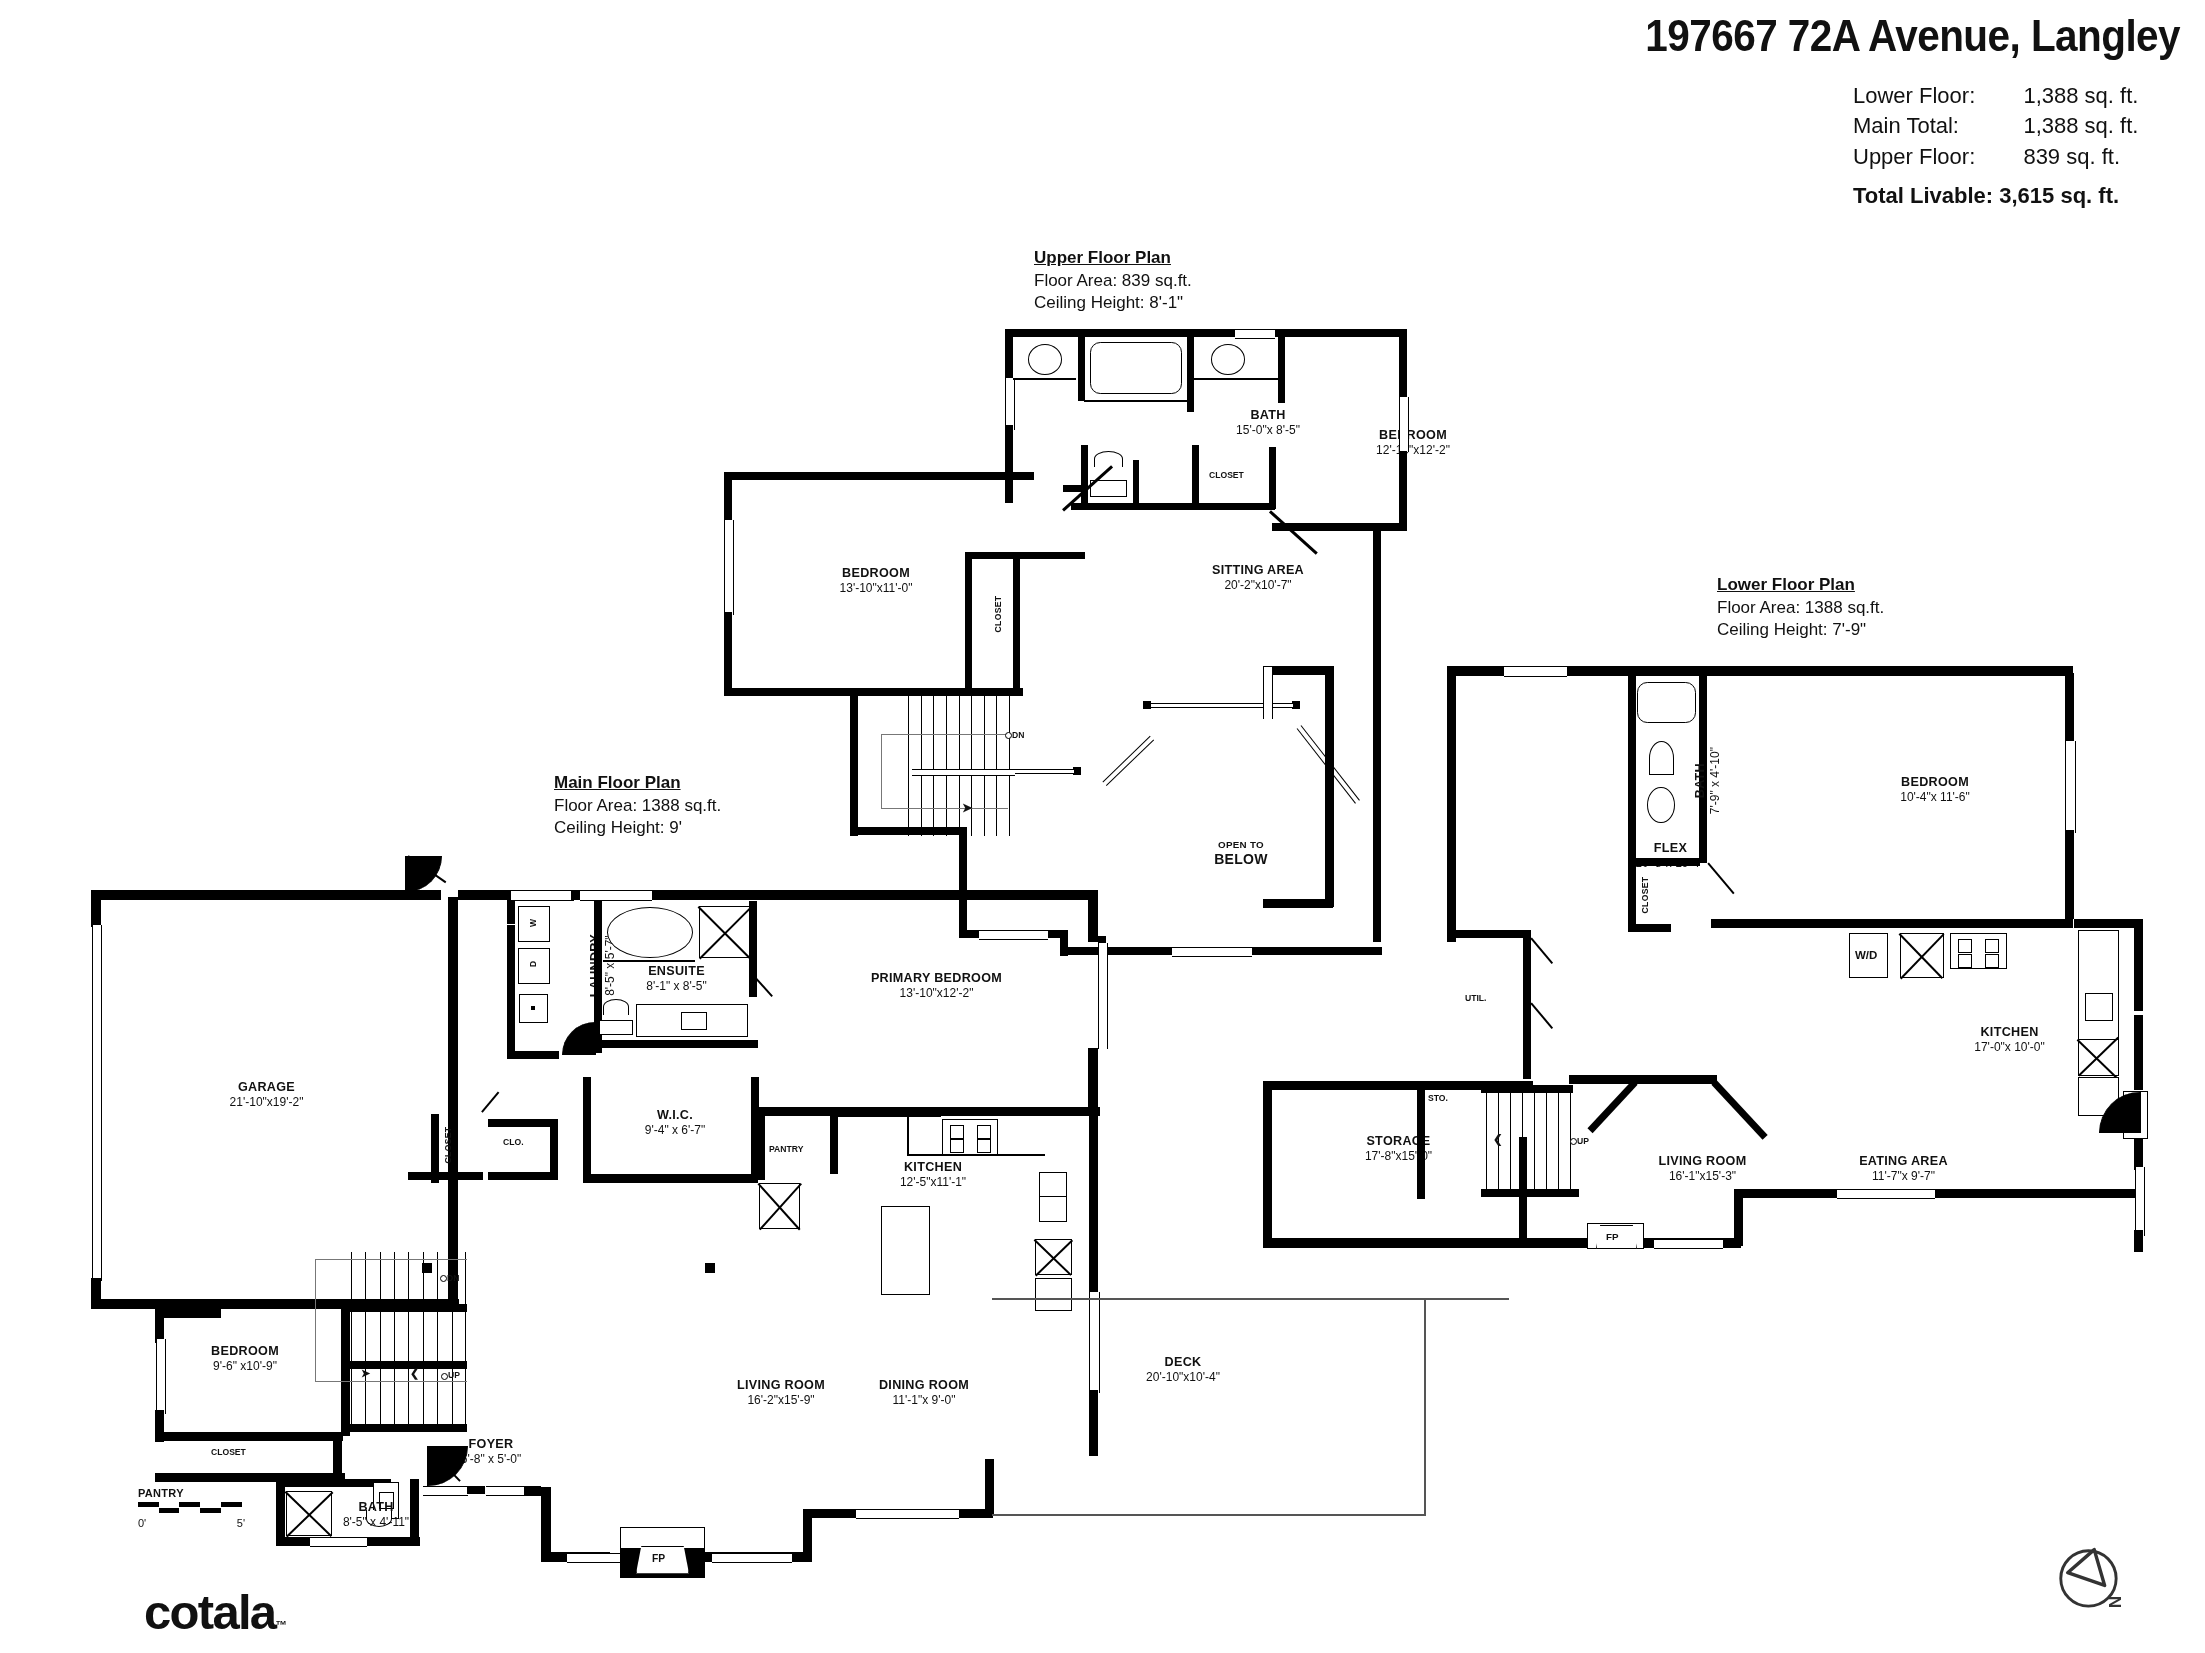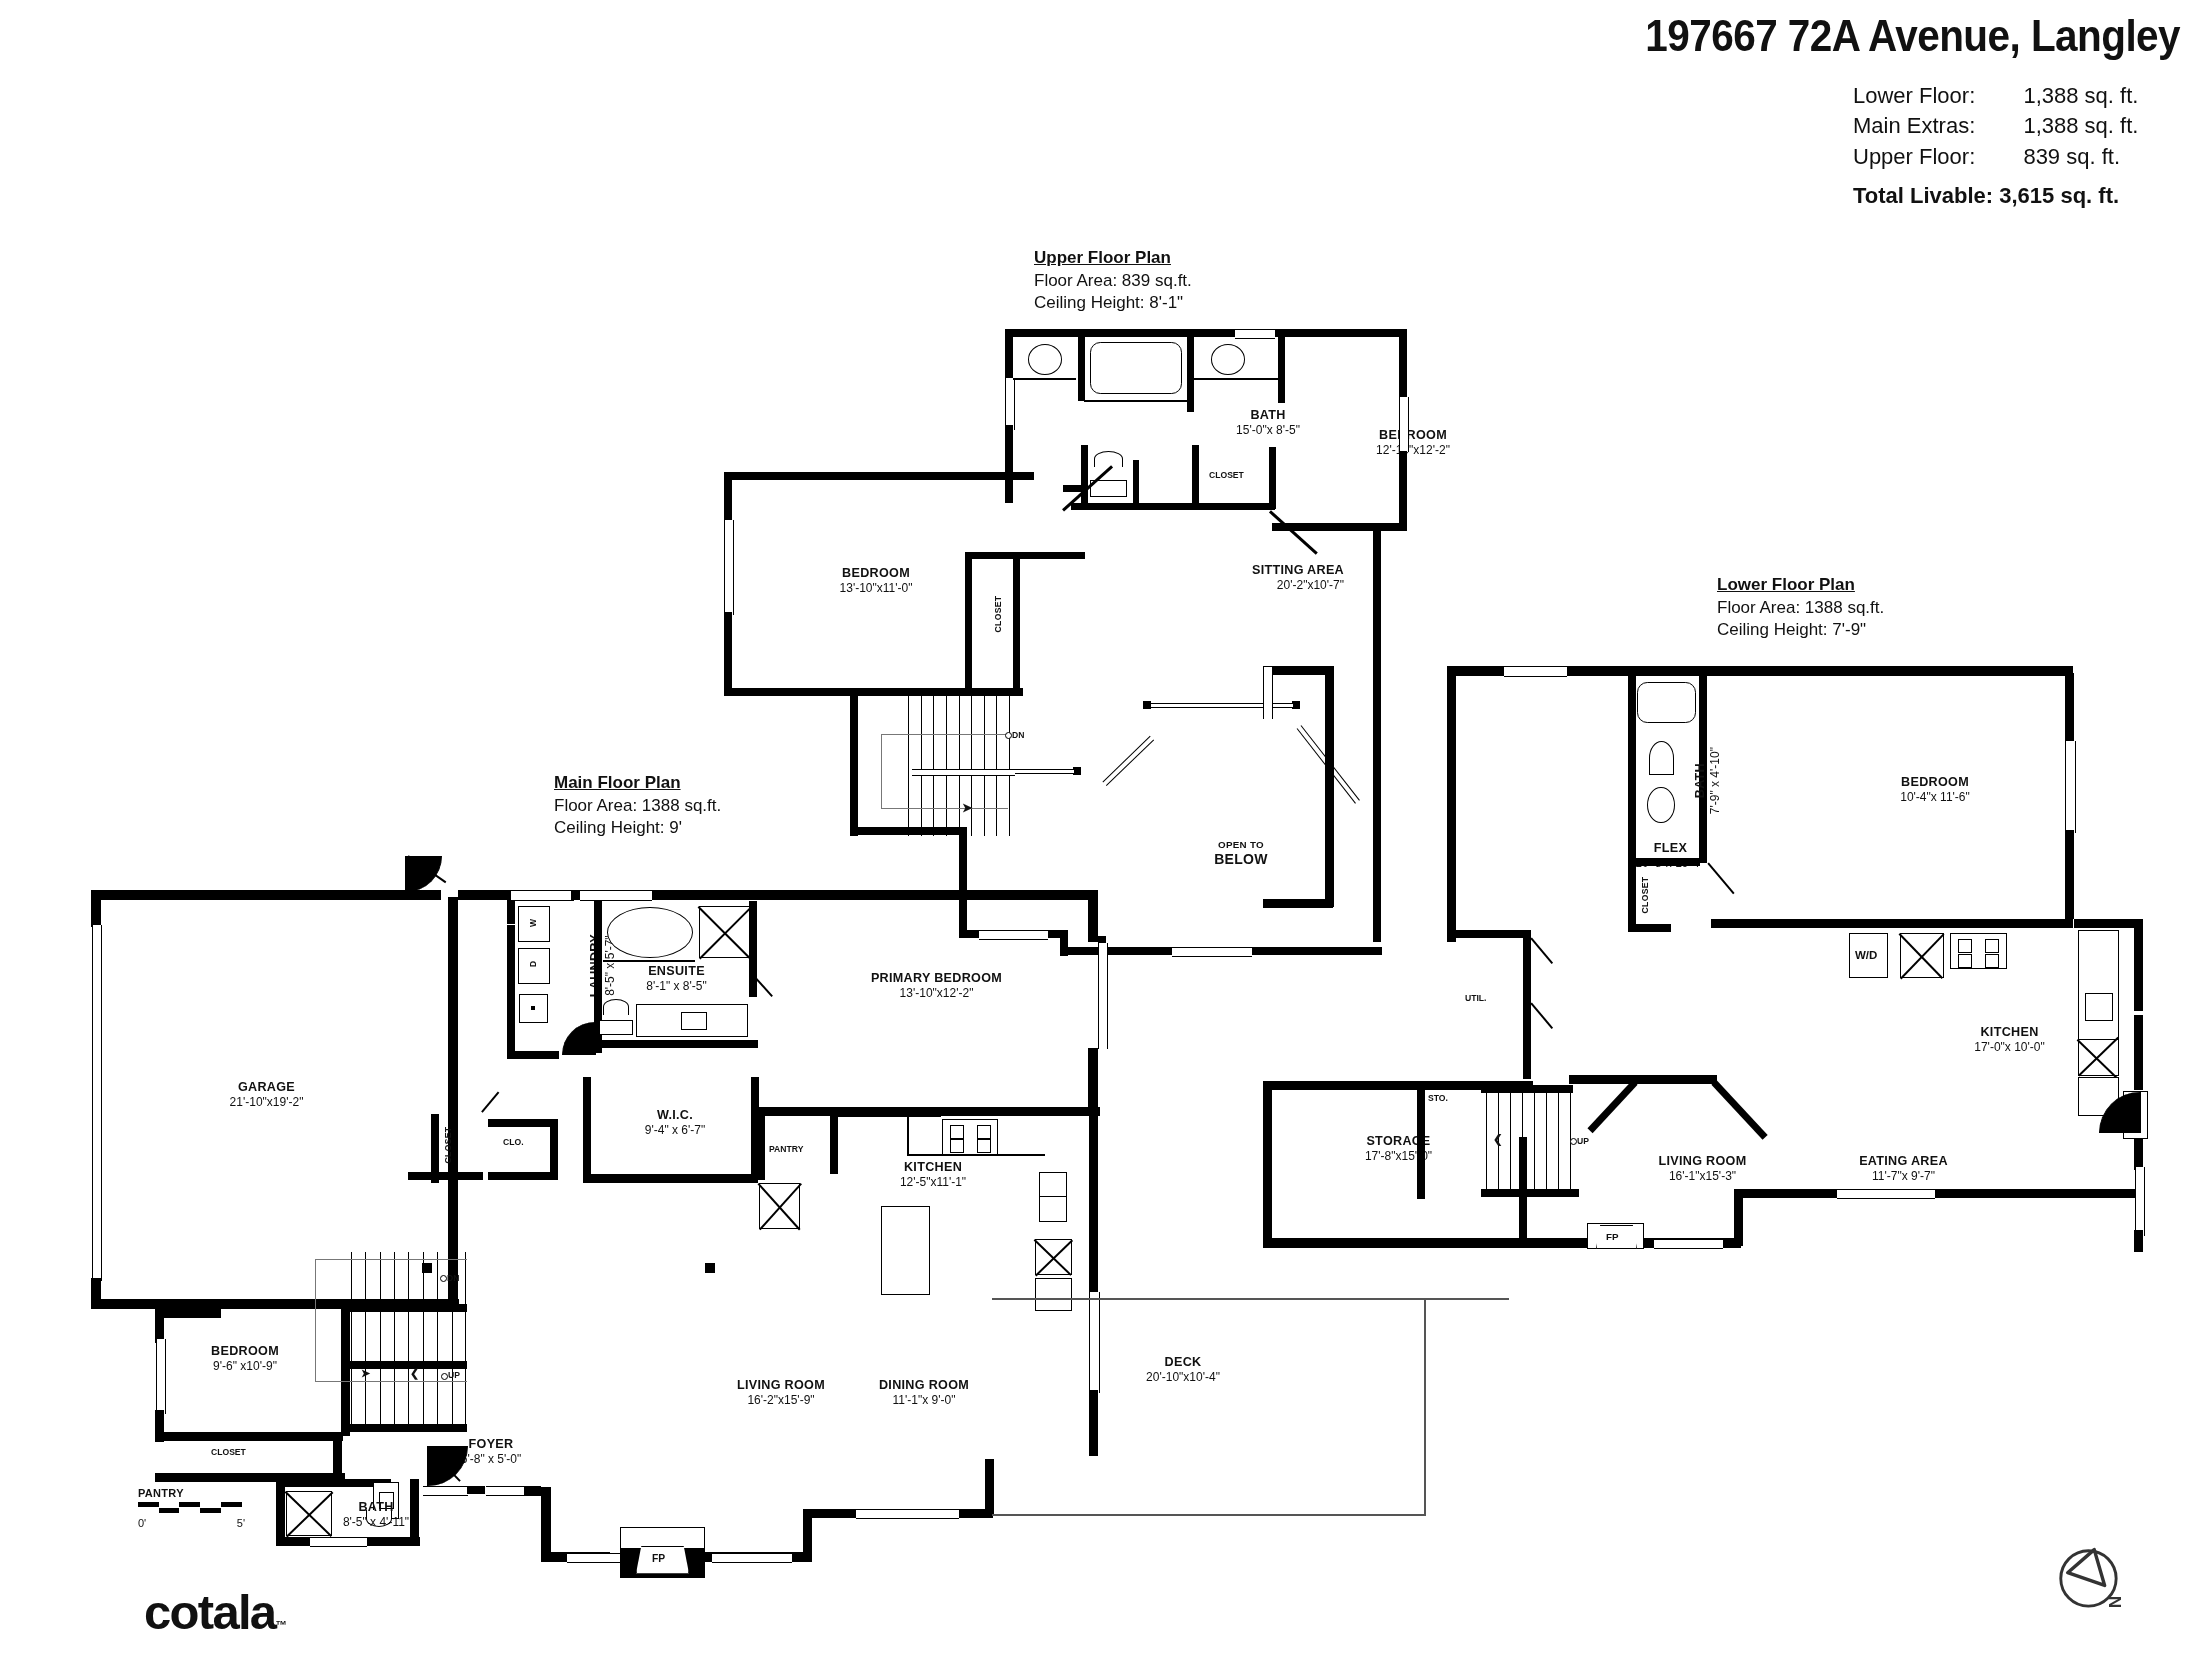--- a/index.html
+++ b/index.html
@@ -76,21 +76,21 @@
 
 <div class="abs" id="header-block">
   <div id="title">197667 72A Avenue, Langley</div>
   <div id="summary">
     <div class="sumcol left">
       <div class="sumrow">
         <span class="k">Lower Floor:</span>
         <span class="v">1,388 sq. ft.</span>
       </div>
       <div class="sumrow">
-        <span class="k">Main Extras:</span>
+        <span class="k">Main Total:</span>
         <span class="v">1,388 sq. ft.</span>
       </div>
       <div class="sumrow">
         <span class="k">Upper Floor:</span>
         <span class="v">839 sq. ft.</span>
       </div>
       <div class="sumrow total">Total Livable: 3,615 sq. ft.</div>
     </div>
   </div>
 </div>
@@ -155,21 +155,21 @@
   <div class="wallv" style="left:247px;top:230px;width:6.9px;height:138px;"></div>
   <div class="wallv" style="left:295px;top:237px;width:6.9px;height:131px;"></div>
   <div class="lbl rot" style="left:246px;top:287px;width:69px;">
     <span class="n" style="font-size:8.6px">CLOSET</span>
   </div>
   <div class="lbl" style="left:72px;top:244px;width:172px;">
     <span class="n">BEDROOM</span>
     <span class="d">13'-10"x11'-0"</span>
   </div>
 
-  <div class="lbl" style="left:454px;top:241px;width:172px;text-align:right;">
+  <div class="lbl" style="left:454px;top:241px;width:172px;">
     <span class="n">SITTING AREA</span>
     <span class="d">20'-2"x10'-7"</span>
   </div>
 
   <div class="thin" style="left:345px;top:187px;width:66px;height:2.9px;transform:rotate(-42deg);transform-origin:left center;"></div>
   <div class="wall" style="left:304px;top:230px;width:63px;height:6.9px;"></div>
   <div class="thin" style="left:552px;top:188px;width:63px;height:2.9px;transform:rotate(42deg);transform-origin:left center;"></div>
 
   <div class="thin" style="left:425px;top:379px;width:8px;height:8px;"></div>
   <div class="thin" style="left:574px;top:379px;width:8px;height:8px;"></div>

